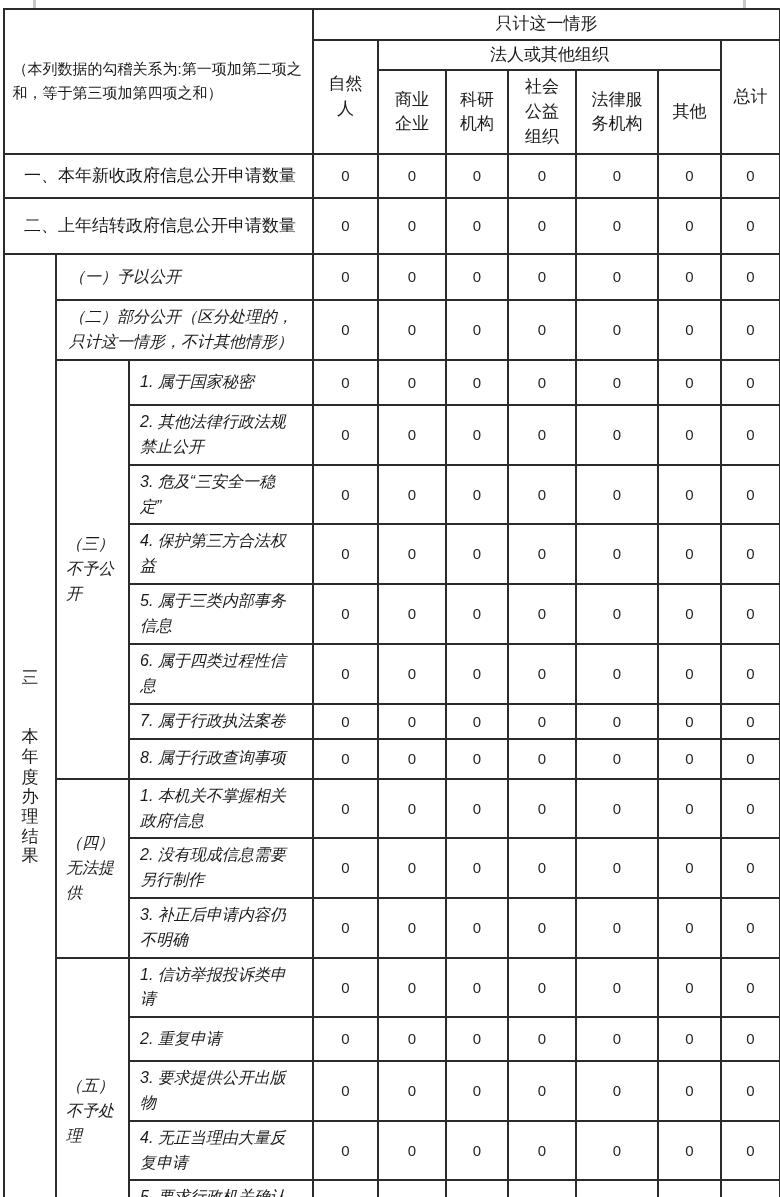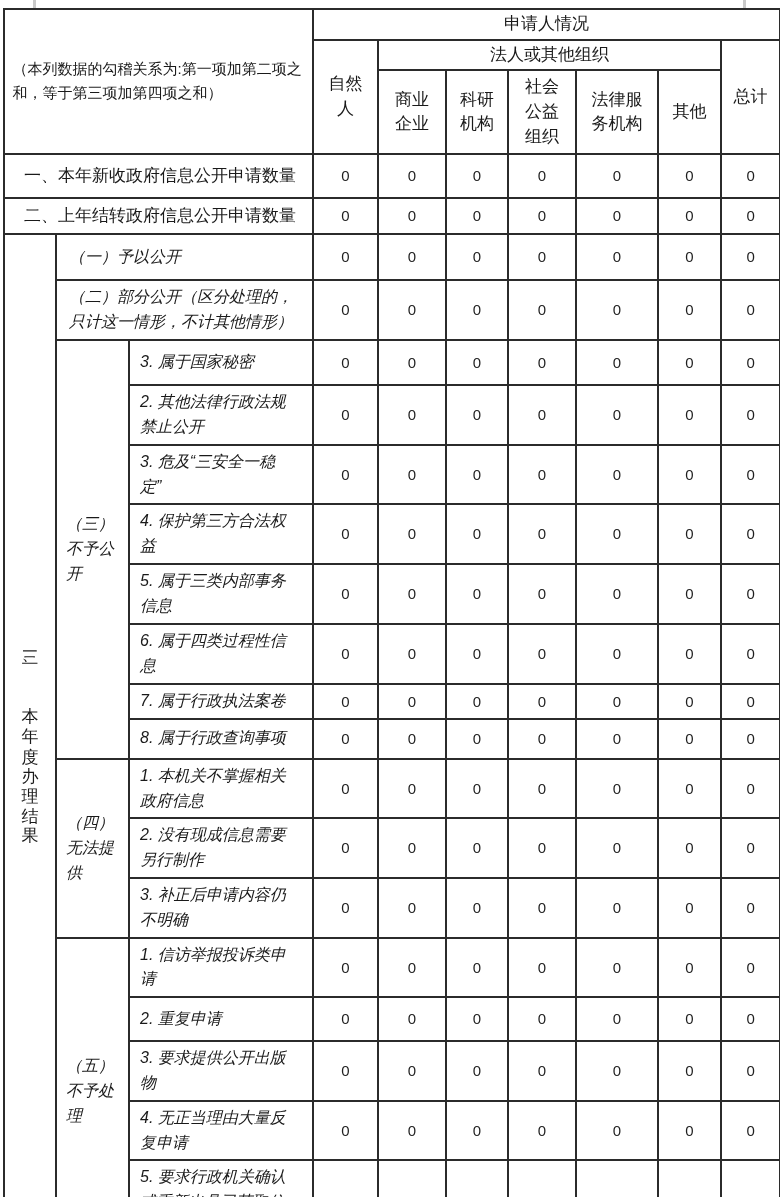--- a/index.html
+++ b/index.html
@@ -109,21 +109,21 @@
     <col style="width:68px">
       <col style="width:82px">
       <col style="width:63px">
     <col style="width:59px">
   </colgroup>
   <thead>
     <tr style="height:24px;">
       <td class="note" rowspan="3" colspan="3">
         <span>（本列数据的勾稽关系为:第一项加第二项之和，等于第三项加第四项之和）</span>
       </td>
-      <th colspan="7">申请人情况</th>
+      <th colspan="7">只计这一情形</th>
     </tr>
     <tr style="height:24px;">
       <th rowspan="2">自然人</th>
       <th colspan="5">法人或其他组织</th>
       <th rowspan="2">总计</th>
     </tr>
     <tr style="height:84px;">
       <th>商业企业</th>
       <th>科研机构</th>
       <th>社会公益组织</th>
@@ -135,21 +135,21 @@
       <tr style="height: 44px;">
         <td colspan="3" class="row-label">一、本年新收政府信息公开申请数量</td>
         <td class="num">0</td>
         <td class="num">0</td>
         <td class="num">0</td>
         <td class="num">0</td>
         <td class="num">0</td>
         <td class="num">0</td>
         <td class="num">0</td>
       </tr>
-      <tr style="height: 36px;">
+      <tr style="height: 56px;">
         <td colspan="3" class="row-label">二、上年结转政府信息公开申请数量</td>
         <td class="num">0</td>
         <td class="num">0</td>
         <td class="num">0</td>
         <td class="num">0</td>
         <td class="num">0</td>
         <td class="num">0</td>
         <td class="num">0</td>
       </tr>
       <tr style="height: 46px;">
@@ -168,21 +168,21 @@
         <td class="num">0</td>
         <td class="num">0</td>
         <td class="num">0</td>
         <td class="num">0</td>
         <td class="num">0</td>
         <td class="num">0</td>
         <td class="num">0</td>
       </tr>
       <tr style="height: 45px;">
         <td rowspan="8" class="kai group">（三）不予公开</td>
-        <td class="kai item">3. 属于国家秘密</td>
+        <td class="kai item">1. 属于国家秘密</td>
         <td class="num">0</td>
         <td class="num">0</td>
         <td class="num">0</td>
         <td class="num">0</td>
         <td class="num">0</td>
         <td class="num">0</td>
         <td class="num">0</td>
       </tr>
       <tr style="height: 60px;">
         <td class="kai item">2. 其他法律行政法规禁止公开</td>

